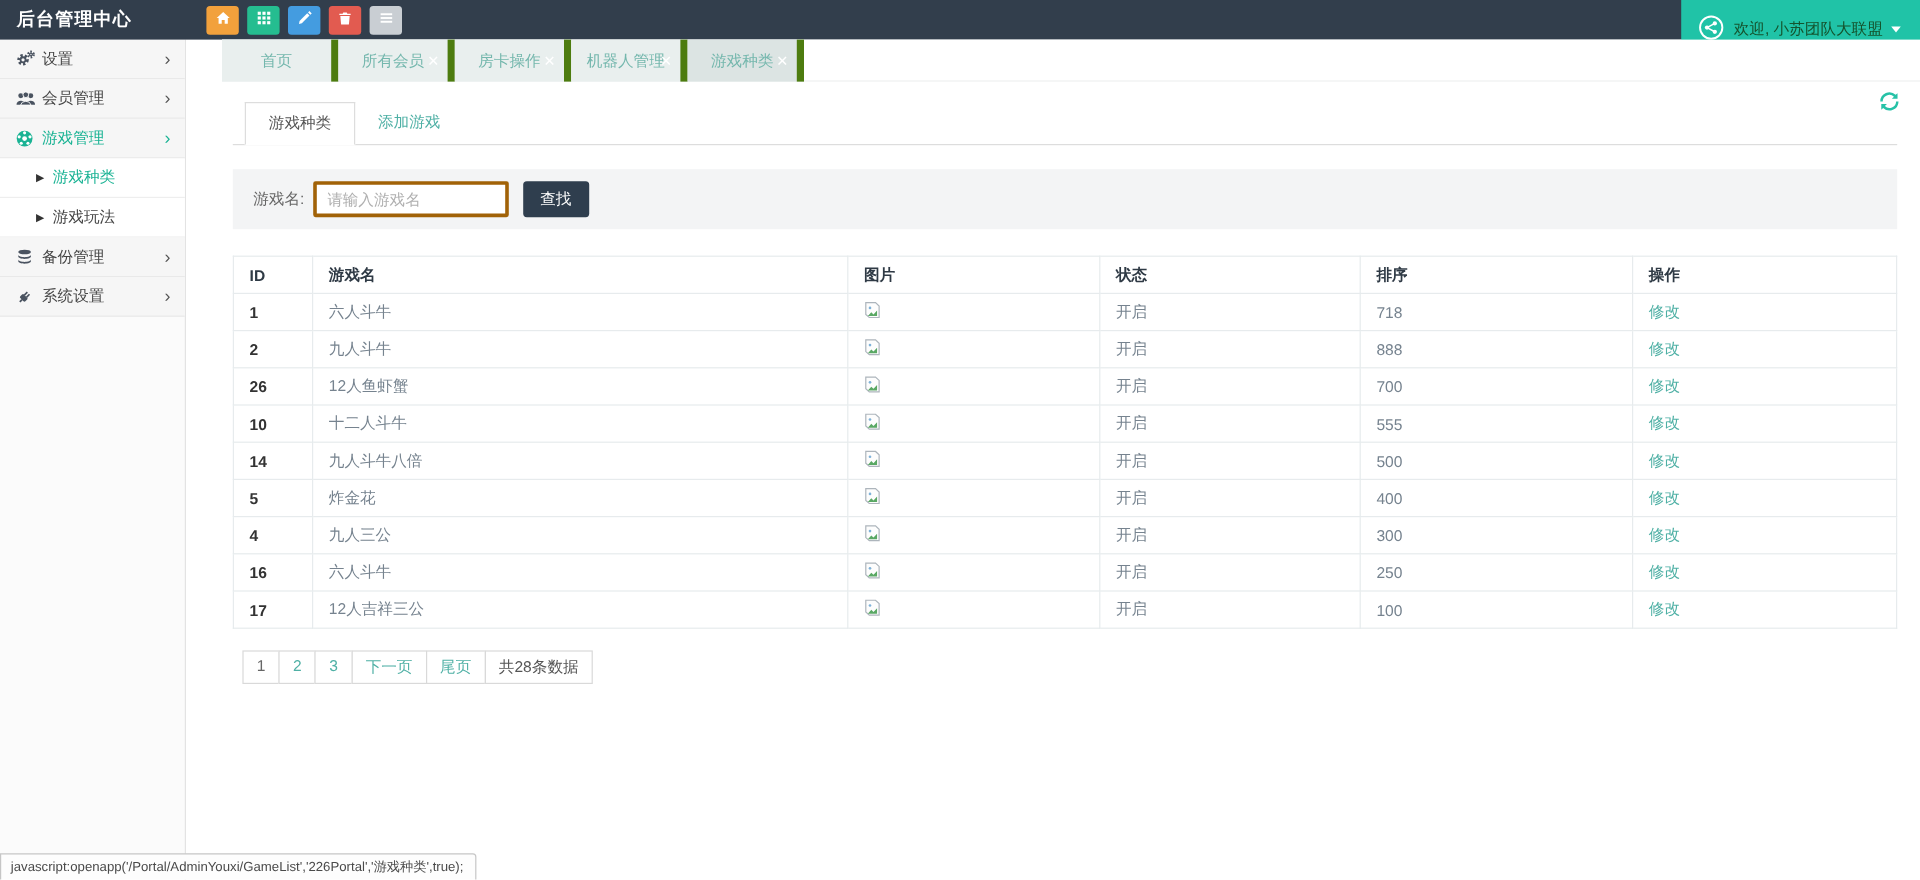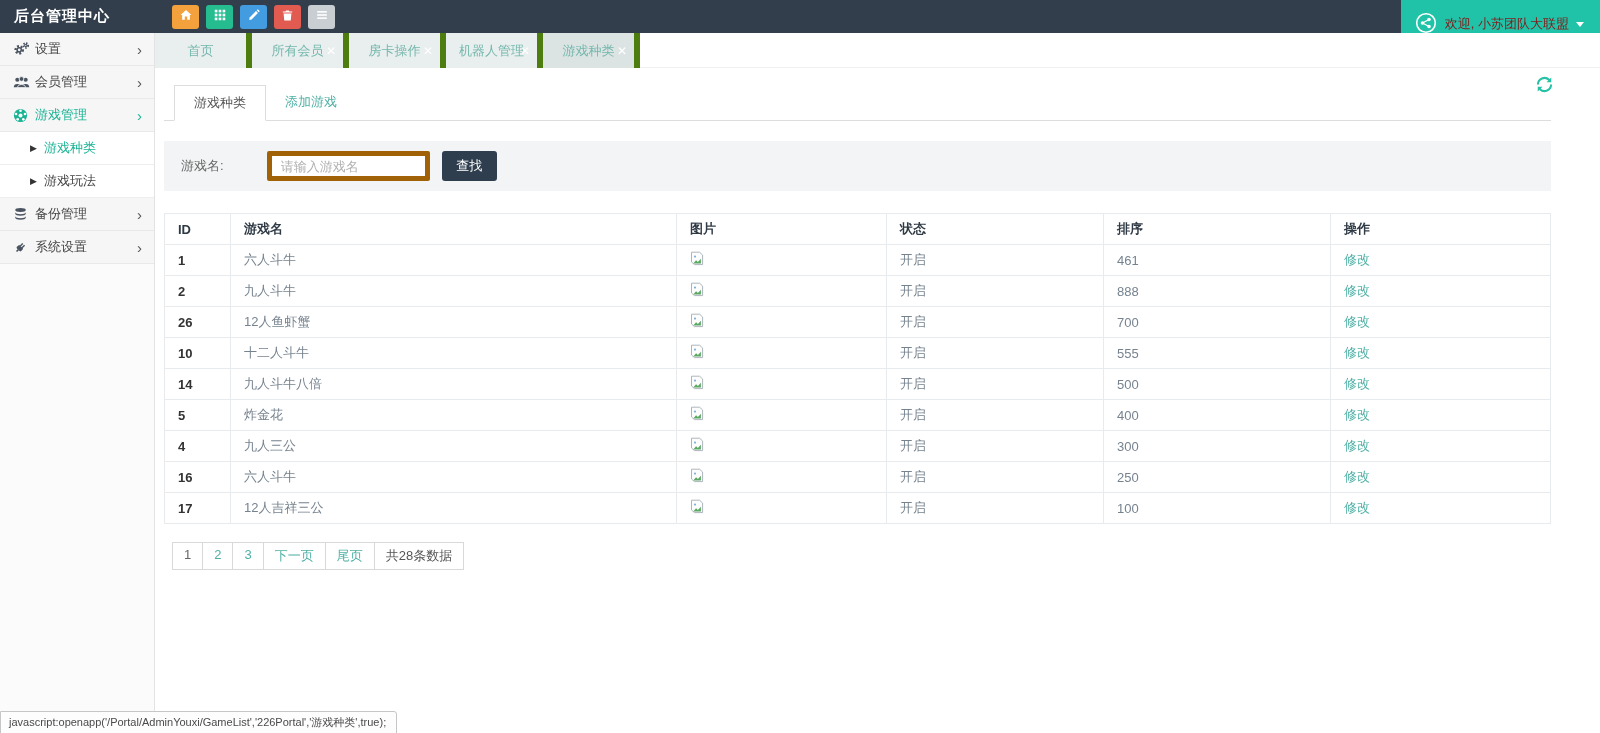--- a/index.html
+++ b/index.html
@@ -7,25 +7,25 @@
   body {
     font-family: "Liberation Sans", "DejaVu Sans", sans-serif;
     background:#ffffff; color:#333; overflow:hidden; position:relative;
     font-size:13px;
   }
   
   .topbar { height:33px; background:#323e4c; display:flex; align-items:center; position:relative; }
   .topbar-title { color:#fff; font-size:15px; font-weight:bold; margin-left:14px; letter-spacing:1px; }
   .topbar-btns { display:flex; margin-left:62px; gap:7px; }
   .tb-btn { width:27px; height:24px; border-radius:3px; display:flex; align-items:center; justify-content:center; cursor:pointer; }
-  .user-badge { position:absolute; right:0; top:0; height:48px; display:flex; align-items:center; padding:0 16px 0 14px; color:#7f1d1d; font-size:13px; cursor:pointer; }
+  .user-badge { position:absolute; right:0; top:0; height:48px; display:flex; align-items:center; padding:0 16px 0 14px; color:#14532d; font-size:13px; cursor:pointer; }
   .user-badge .caret { width:0; height:0; border-left:4px solid transparent; border-right:4px solid transparent; border-top:5px solid #fff; margin-left:7px; }
   .user-badge svg { margin-right:8px; }
   
-  .layout { display:flex; height:700px; }
+  .layout { display:flex; height:700px;gap:30px; }
   .sidebar { width:155px; background:#fbfbfb; border-right:1px solid #e3e3e3; flex:none; }
   .s-item { height:33px; display:flex; align-items:center; padding:0 12px 0 13px; background:#f6f6f6; border-bottom:1px solid #e9e9e9; font-size:13px; color:#464646; cursor:pointer; }
   .s-item .s-icon { width:22px; display:flex; align-items:center; flex:none; }
   .s-item .s-label { flex:1; }
   .s-item .s-chevron { font-size:15px; color:#555; line-height:1; }
   .s-item.active { color:#1ab394; }
   .s-item.active .s-chevron { color:#1ab394; }
   .s-sub { height:33px; display:flex; align-items:center; padding-left:30px; background:#ffffff; border-bottom:1px solid #eeeeee; font-size:13px; color:#444; cursor:pointer; }
   .s-sub .tri { font-size:9px; color:#333; margin-right:7px; }
   .s-sub.active { color:#1ab394; }
@@ -37,21 +37,21 @@
   .nav-tab .tab-close { position:absolute; right:7px; top:50%; transform:translateY(-50%); color:#fff; font-size:12px; font-weight:bold; cursor:pointer; line-height:1; }
   .refresh { position:absolute; top:42px; right:46px; cursor:pointer; }
   .content { padding:17px 49px 0 9px; }
   
   .ctabs { display:flex; border-bottom:1px solid #ddd; padding-left:10px; }
   .ctab { padding:8px 19px; font-size:13px; color:#4fb0a5; cursor:pointer; margin-bottom:-1px; }
   .ctab.active { background:#fff; border:1px solid #ddd; border-bottom:1px solid #fff; color:#555; }
   
   .search-strip { margin-top:20px; background:#f3f4f5; height:50px; display:flex; align-items:center; padding-left:17px; }
   .search-label { color:#666; font-size:13px; margin-right:7px; }
-  .search-input { width:163px; height:30px; border:5px solid #a16207; border-radius:2px; padding:0 9px; font-size:13px; color:#333; background:#fff; outline:none; font-family:inherit;margin-left:36px; }
+  .search-input { width:163px; height:30px; border:3px solid #a16207; border-radius:2px; padding:0 9px; font-size:13px; color:#333; background:#fff; outline:none; font-family:inherit; }
   .search-input::placeholder { color:#b0b0b0; }
   .search-btn { margin-left:12px; width:55px; height:30px; background:#2f3e4e; color:#fff; border:none; border-radius:3px; font-size:13px; cursor:pointer; font-family:inherit; }
   
   table.grid { margin-top:22px; border-collapse:collapse; table-layout:fixed; width:1386px; }
   table.grid th, table.grid td { border:1px solid #e7ebed; height:31px; padding:0 0 0 13px; text-align:left; font-weight:normal; overflow:hidden; white-space:nowrap; }
   table.grid th { color:#2f3a45; font-weight:bold; font-size:13px; background:#fff; }
   table.grid td { color:#76838f; font-size:13px; }
   table.grid td.cell-id { color:#333; font-weight:bold; }
   table.grid td .edit-link { color:#4fb0a5; cursor:pointer; text-decoration:none; }
   
@@ -267,21 +267,21 @@
         <tbody id="grid-body">
             <tr>
               <td class="cell-id">1</td>
               <td>六人斗牛</td>
               <td><span><svg width="14" height="15" viewBox="0 0 14 15">
                     <path d="M1.5 1.2 H9.6 L12.6 4 V13.6 H4.4 L1.5 11 Z" fill="#fdfdfd" stroke="#adb5bc" stroke-width="1"></path>
                     <path d="M3.2 12.4 L6.1 9.2 L7.9 11 L10.9 7.8 L10.9 12.4 Z" fill="#5aa864"></path>
                     <circle cx="5" cy="5.6" r="1.1" fill="#7fb2d9"></circle>
                   </svg></span></td>
               <td>开启</td>
-              <td>461</td>
+              <td>718</td>
               <td><a class="edit-link">修改</a></td>
             </tr>
             <tr>
               <td class="cell-id">2</td>
               <td>九人斗牛</td>
               <td><span><svg width="14" height="15" viewBox="0 0 14 15">
                     <path d="M1.5 1.2 H9.6 L12.6 4 V13.6 H4.4 L1.5 11 Z" fill="#fdfdfd" stroke="#adb5bc" stroke-width="1"></path>
                     <path d="M3.2 12.4 L6.1 9.2 L7.9 11 L10.9 7.8 L10.9 12.4 Z" fill="#5aa864"></path>
                     <circle cx="5" cy="5.6" r="1.1" fill="#7fb2d9"></circle>
                   </svg></span></td>

